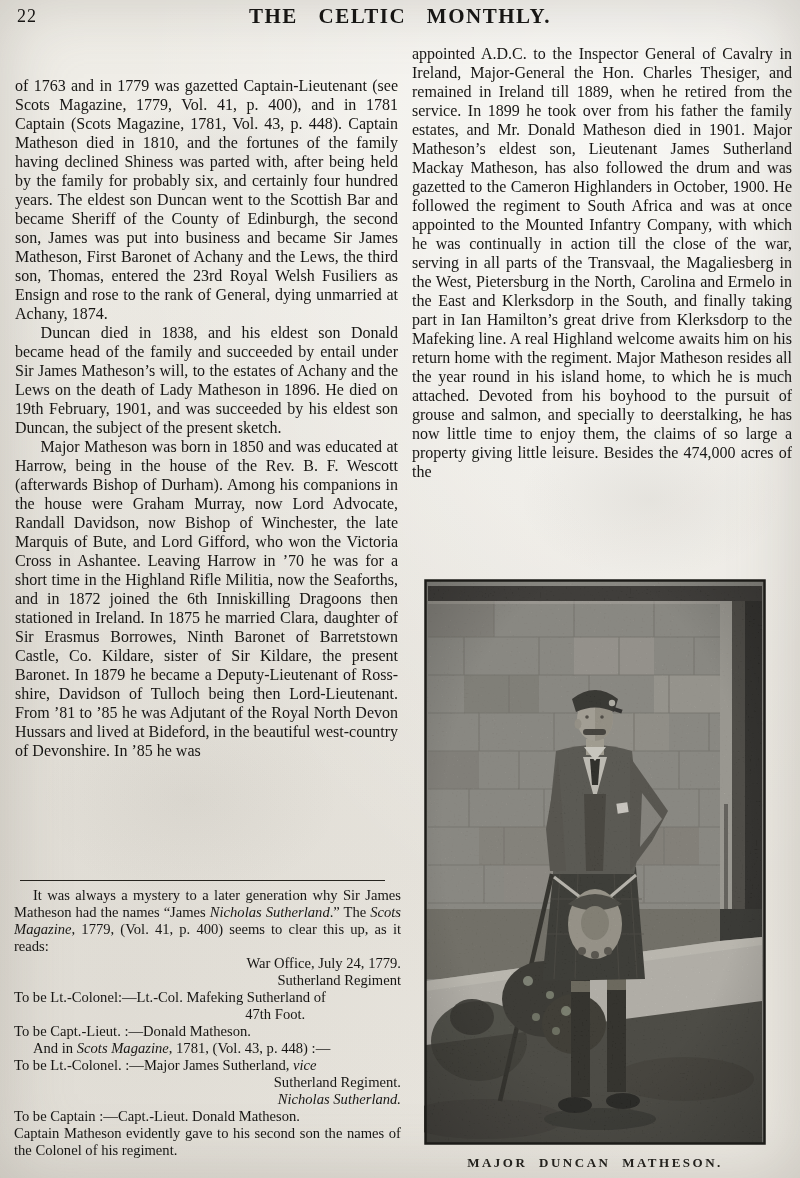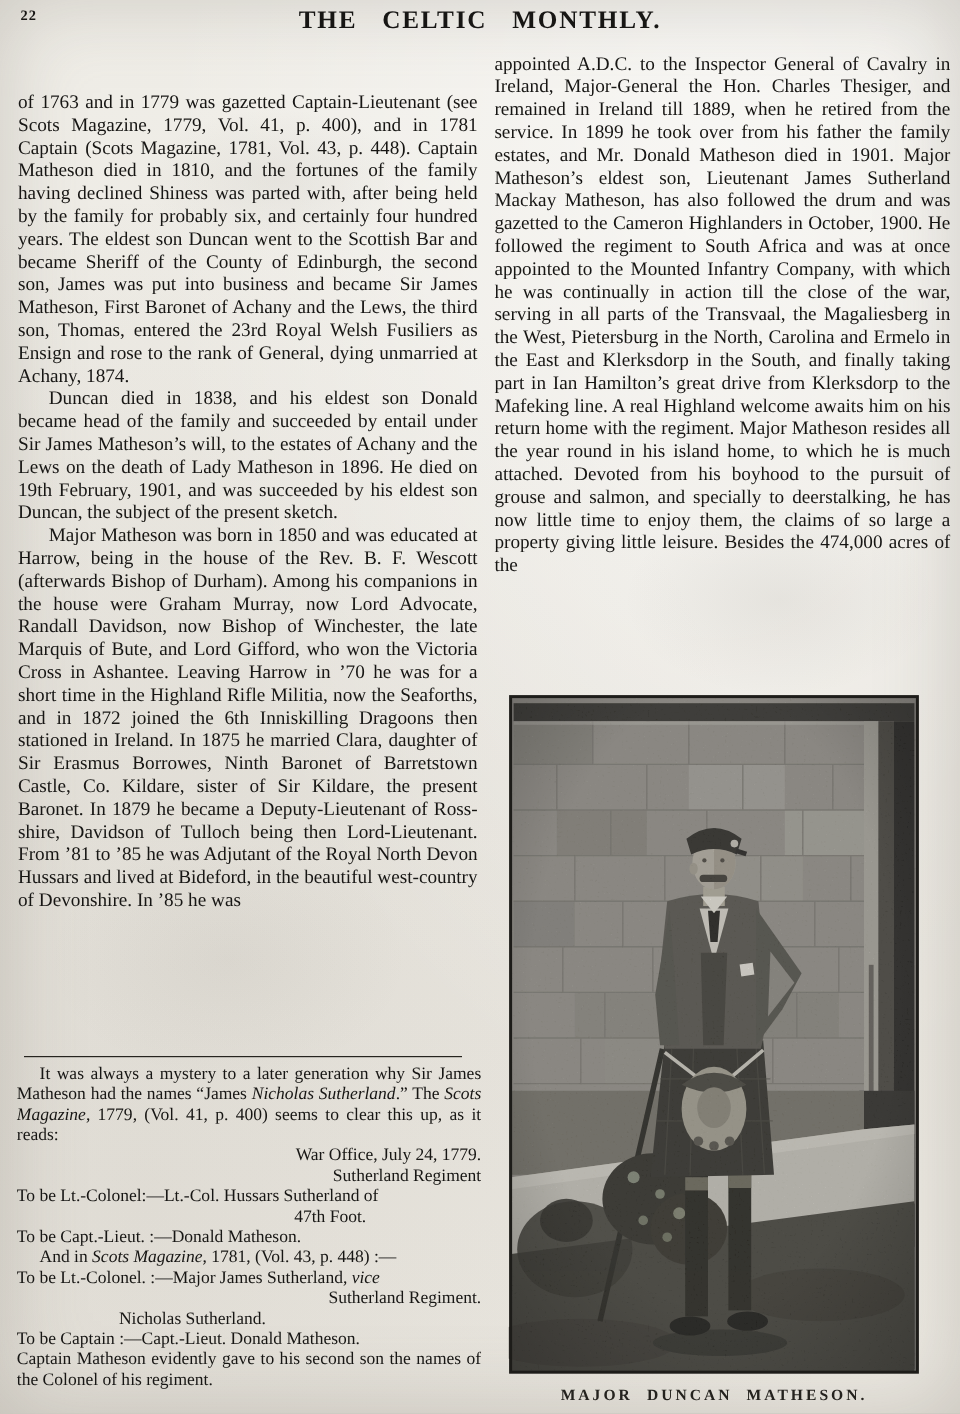--- a/index.html
+++ b/index.html
@@ -11,41 +11,41 @@
       linear-gradient(#f0eee8, #e9e6df 55%, #ece9e2);
     box-shadow: inset 0 0 70px rgba(110,104,92,.28);
     font-family:"Liberation Serif","DejaVu Serif",serif;
     color:#171614;
   }
   .smudge{position:absolute;border-radius:50%;pointer-events:none;}
   .smudge.a{left:120px;top:90px;width:220px;height:120px;background:radial-gradient(closest-side,rgba(95,90,80,.07),rgba(95,90,80,0));}
   .smudge.b{left:520px;top:420px;width:260px;height:160px;background:radial-gradient(closest-side,rgba(95,90,80,.08),rgba(95,90,80,0));}
   .smudge.c{left:40px;top:700px;width:300px;height:200px;background:radial-gradient(closest-side,rgba(95,90,80,.06),rgba(95,90,80,0));}
 
-  .pagenum{position:absolute;left:17px;top:6px;font-size:12px;font-weight:bold;letter-spacing:1px;}
+  .pagenum{position:absolute;left:17px;top:6px;font-size:18px;font-weight:normal;letter-spacing:1px;}
   .title{position:absolute;left:0;right:0;top:4px;margin:0;text-align:center;
     font-size:21px;font-weight:bold;letter-spacing:1.5px;word-spacing:14px;}
 
   .col{position:absolute;text-align:justify;font-size:16px;line-height:19px;overflow:hidden;}
   .col .para{margin:0;}
   .col .para.ind{text-indent:1.6em;}
   .col-left{left:15px;top:44px;width:383px;height:835px;margin-top:32px;}
   .col-right{left:412px;top:44px;width:380px;height:516px;}
 
   .fn-rule{position:absolute;left:20px;top:880px;width:365px;border:0;border-top:1.6px solid #26241f;margin:0;}
   .footnote{position:absolute;left:14px;top:887px;width:387px;height:288px;overflow:hidden;
     font-size:14.6px;line-height:17px;}
   .fn-line{margin:0;}
   .fn-line.justify-first{text-align:justify;text-indent:1.3em;}
   .fn-line.justify{text-align:justify;}
   .fn-line.center{text-align:right;}
   .fn-line.left{text-align:left;}
   .fn-line.indent{text-align:left;text-indent:1.3em;}
   .fn-line.offset1{text-align:center;padding-left:35%;}
-  .fn-line.offset2{text-align:left;padding-left:22%;}
+  .fn-line.offset2{text-align:right;padding-left:22%;font-style:italic;}
   .fn-line em{font-style:italic;}
 
   figure.portrait{position:absolute;left:424px;top:579px;width:342px;margin:0;}
   figure.portrait svg{display:block;}
   .caption{margin-top:10px;text-align:center;font-size:13px;font-weight:bold;
     letter-spacing:2.5px;word-spacing:6px;color:#24221e;}
 </style>
 </head>
 <body>
 
@@ -62,21 +62,21 @@
       <p class="para ind">Duncan died in 1838, and his eldest son Donald became head of the family and succeeded by entail under Sir James Matheson’s will, to the estates of Achany and the Lews on the death of Lady Matheson in 1896. He died on 19th February, 1901, and was succeeded by his eldest son Duncan, the subject of the present sketch.</p>
       <p class="para ind">Major Matheson was born in 1850 and was educated at Harrow, being in the house of the Rev. B. F. Wescott (afterwards Bishop of Durham). Among his companions in the house were Graham Murray, now Lord Advocate, Randall Davidson, now Bishop of Winchester, the late Marquis of Bute, and Lord Gifford, who won the Victoria Cross in Ashantee. Leaving Harrow in ’70 he was for a short time in the Highland Rifle Militia, now the Seaforths, and in 1872 joined the 6th Inniskilling Dragoons then stationed in Ireland. In 1875 he married Clara, daughter of Sir Erasmus Borrowes, Ninth Baronet of Barretstown Castle, Co. Kildare, sister of Sir Kildare, the present Baronet. In 1879 he became a Deputy-Lieutenant of Ross-shire, Davidson of Tulloch being then Lord-Lieutenant. From ’81 to ’85 he was Adjutant of the Royal North Devon Hussars and lived at Bideford, in the beautiful west-country of Devonshire. In ’85 he was</p>
     </div>
 
   <hr class="fn-rule">
 
   <div class="footnote">
       <div class="fn-line justify-first"><span>It was always a mystery to a later generation why Sir James Matheson had the names “James </span><em>Nicholas Sutherland</em><span>.”  The </span><em>Scots Magazine</em><span>, 1779, (Vol. 41, p. 400) seems to clear this up, as it reads:</span></div>
       <div class="fn-line center"><span>War Office, July 24, 1779.</span></div>
       <div class="fn-line center"><span>Sutherland Regiment</span></div>
-      <div class="fn-line left"><span>To be Lt.-Colonel:—Lt.-Col. Hussars Sutherland of</span></div>
+      <div class="fn-line left"><span>To be Lt.-Colonel:—Lt.-Col. Mafeking Sutherland of</span></div>
       <div class="fn-line offset1"><span>47th Foot.</span></div>
       <div class="fn-line left"><span>To be Capt.-Lieut. :—Donald Matheson.</span></div>
       <div class="fn-line indent"><span>And in </span><em>Scots Magazine</em><span>, 1781, (Vol. 43, p. 448) :—</span></div>
       <div class="fn-line left"><span>To be Lt.-Colonel. :—Major James Sutherland, </span><em>vice</em></div>
       <div class="fn-line center"><span>Sutherland  Regiment.</span></div>
       <div class="fn-line offset2"><span>Nicholas Sutherland.</span></div>
       <div class="fn-line left"><span>To be Captain :—Capt.-Lieut. Donald Matheson.</span></div>
       <div class="fn-line justify"><span>Captain Matheson evidently gave to his  second son the names of the Colonel of his regiment.</span></div>
     </div>
 

